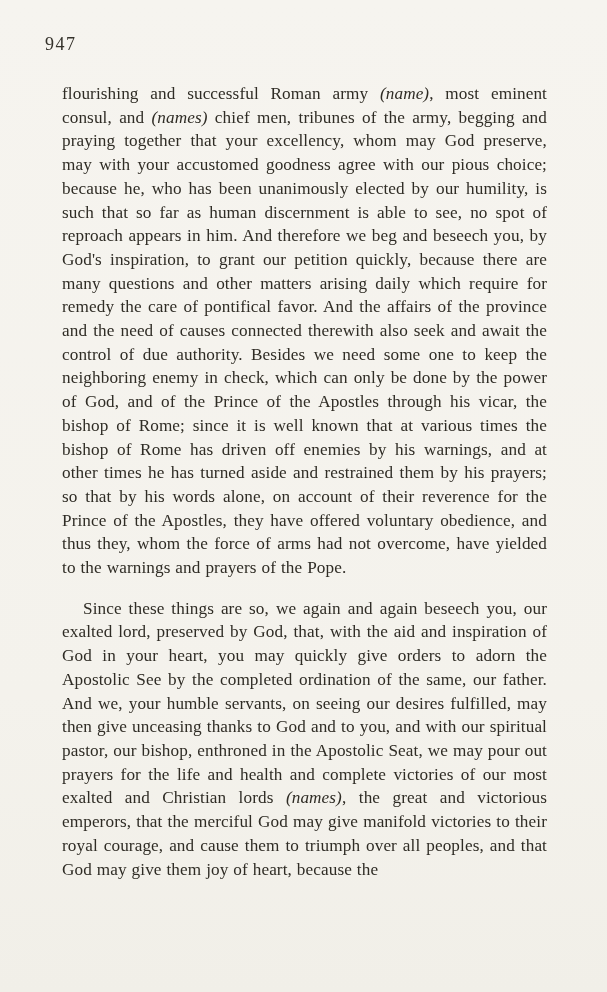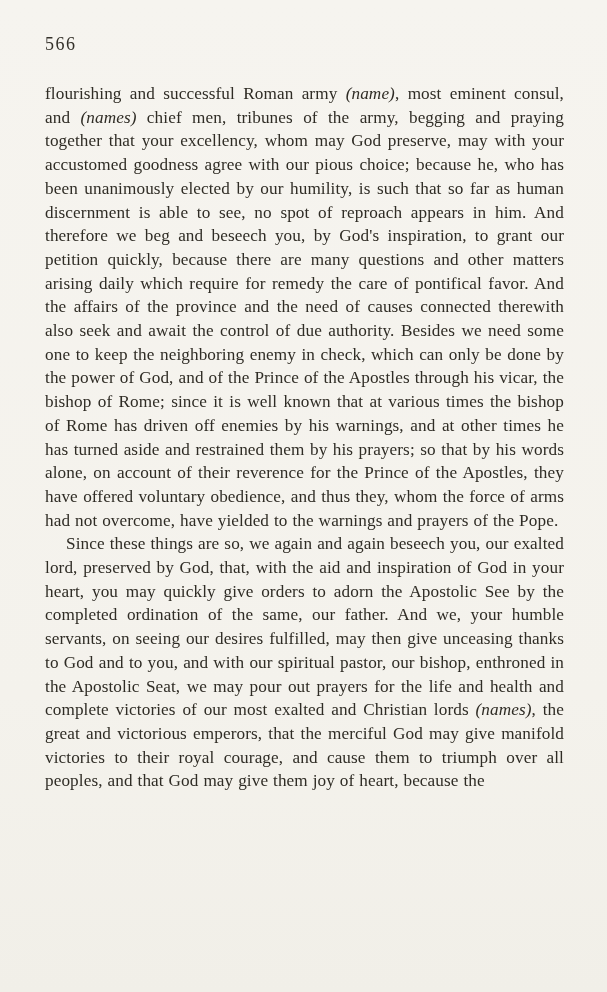--- a/index.html
+++ b/index.html
@@ -39,37 +39,37 @@
     font-weight: 400;
   }
   .page-body {
     font-size: 17.2px;
     line-height: 23.7px;
     text-align: justify;
     letter-spacing: 0.1px;
     word-spacing: 0.5px;
   }
   .page-body p {
-    margin: 0;
+    margin: 17px;
     font-family: Liberation Serif, serif;
   }
   .page-body p.indent {
     text-indent: 21px;
   }
   .italic {
     font-style: italic;
   }
 </style>
 </head>
 <body>
 
 <div class="page">
 
   <header class="page-header">
-    <span class="page-number">566</span>
+    <span class="page-number">947</span>
   </header>
 
   <main class="page-body">
 
     <p><span>flourishing and successful Roman army </span><span class="italic">(name)</span><span>, most eminent consul, and </span><span class="italic">(names)</span><span> chief men, tribunes of the army, begging and praying together that your excellency, whom may God preserve, may with your accustomed goodness agree with our pious choice; because he, who has been unanimously elected by our humility, is such that so far as human discernment is able to see, no spot of reproach appears in him.  And therefore we beg and beseech you, by God's inspiration, to grant our petition quickly, because there are many questions and other matters arising daily which require for remedy the care of pontifical favor.  And the affairs of the province and the need of causes connected therewith also seek and await the control of due authority.  Besides we need some one to keep the neighboring enemy in check, which can only be done by the power of God, and of the Prince of the Apostles through his vicar, the bishop of Rome; since it is well known that at various times the bishop of Rome has driven off enemies by his warnings, and at other times he has turned aside and restrained them by his prayers; so that by his words alone, on account of their reverence for the Prince of the Apostles, they have offered voluntary obedience, and thus they, whom the force of arms had not overcome, have yielded to the warnings and prayers of the Pope.</span></p>
 
     <p class="indent"><span>Since these things are so, we again and again beseech you, our exalted lord, preserved by God, that, with the aid and inspiration of God in your heart, you may quickly give orders to adorn the Apostolic See by the completed ordination of the same, our father.  And we, your humble servants, on seeing our desires fulfilled, may then give unceasing thanks to God and to you, and with our spiritual pastor, our bishop, enthroned in the Apostolic Seat, we may pour out prayers for the life and health and complete victories of our most exalted and Christian lords </span><span class="italic">(names)</span><span>, the great and victorious emperors, that the merciful God may give manifold victories to their royal courage, and cause them to triumph over all peoples, and that God may give them joy of heart, because the</span></p>
 
   </main>
 

